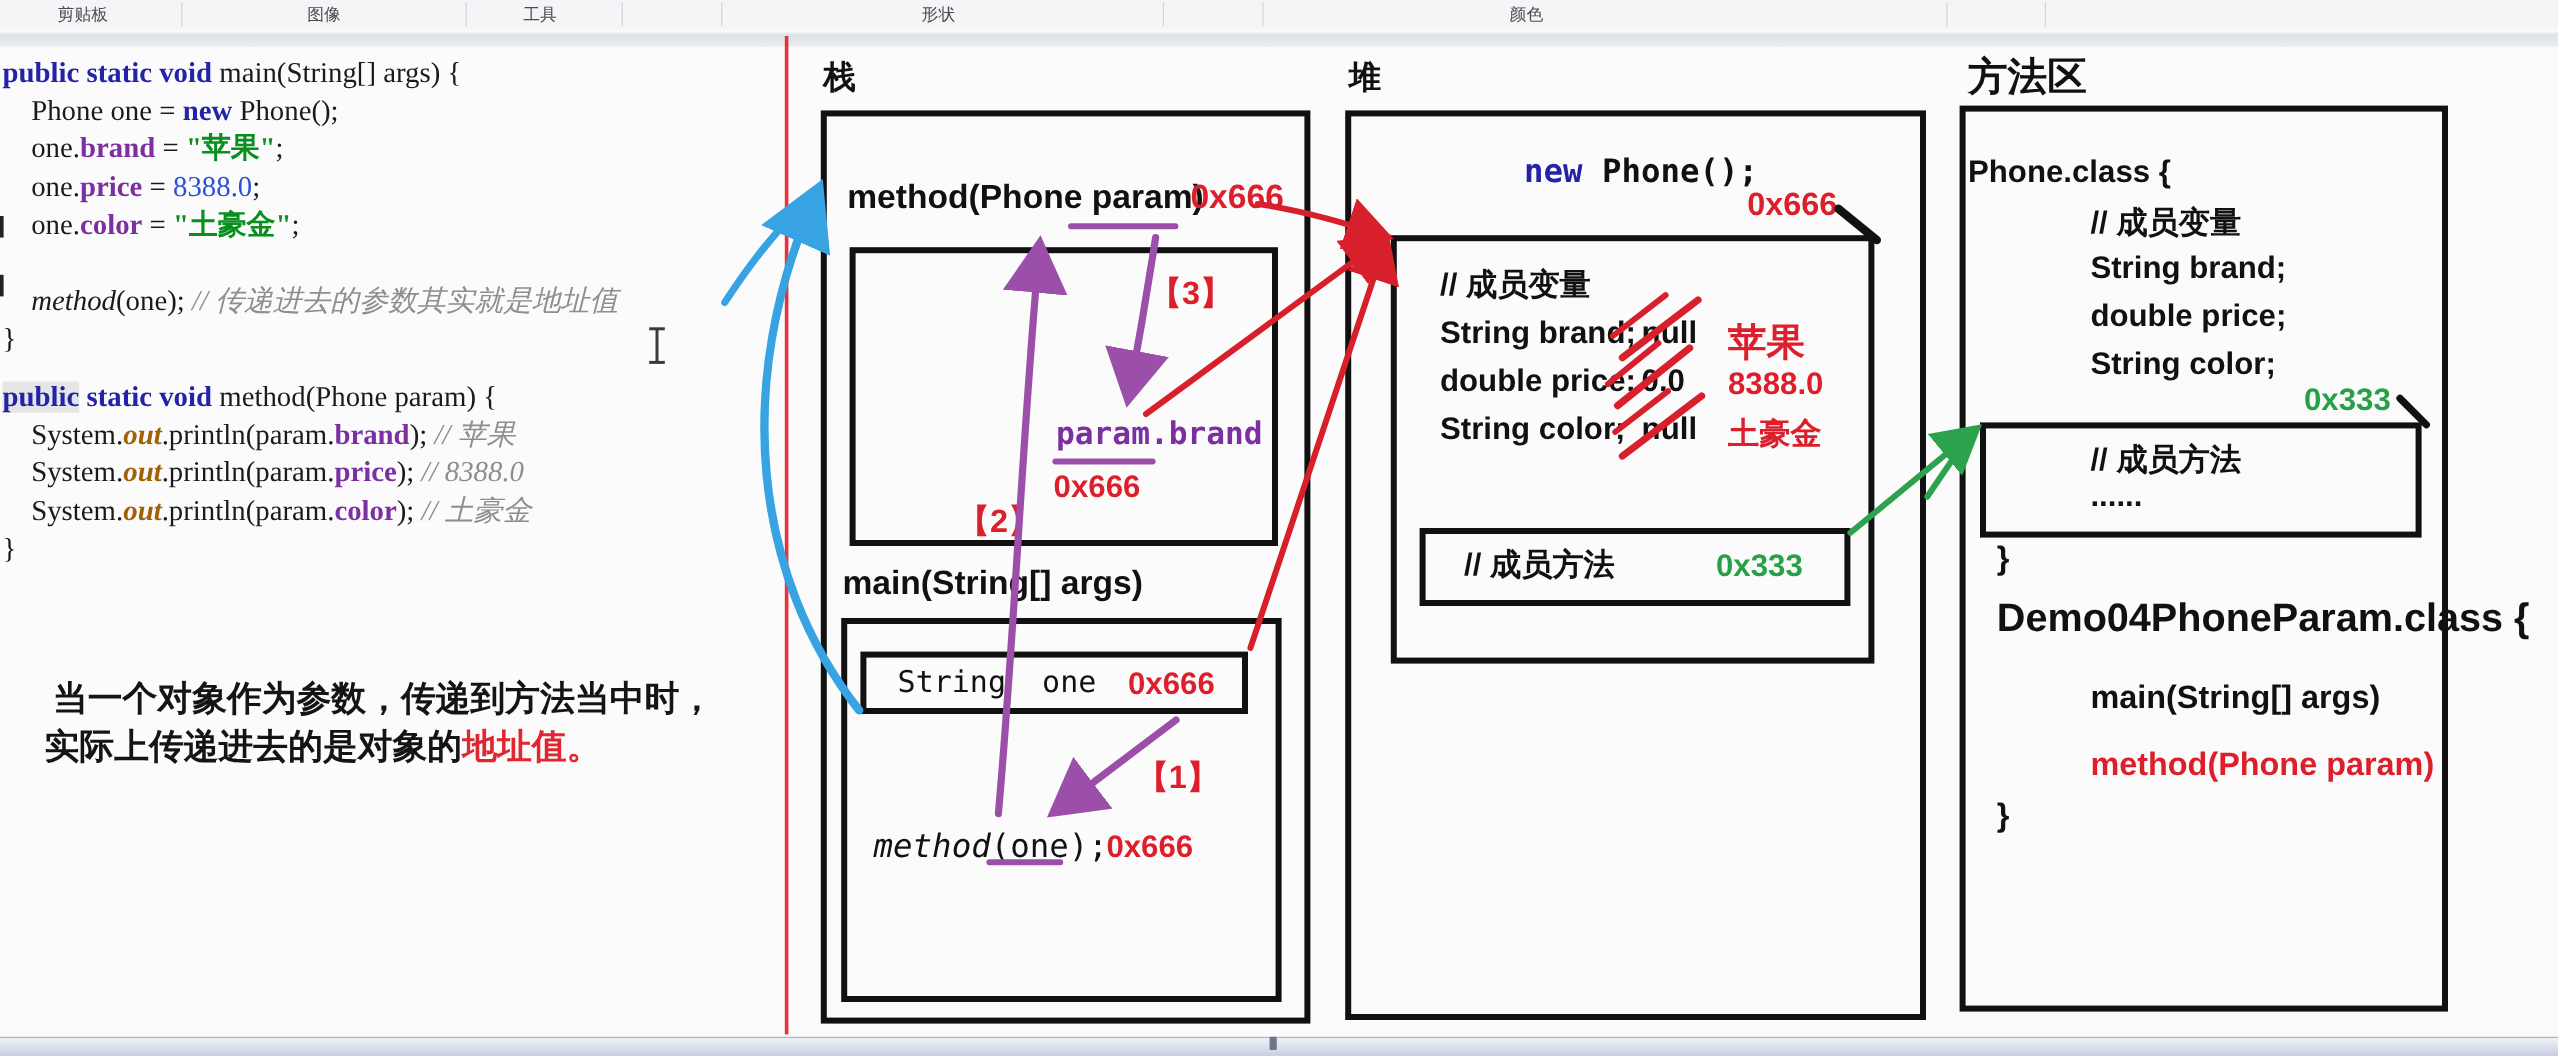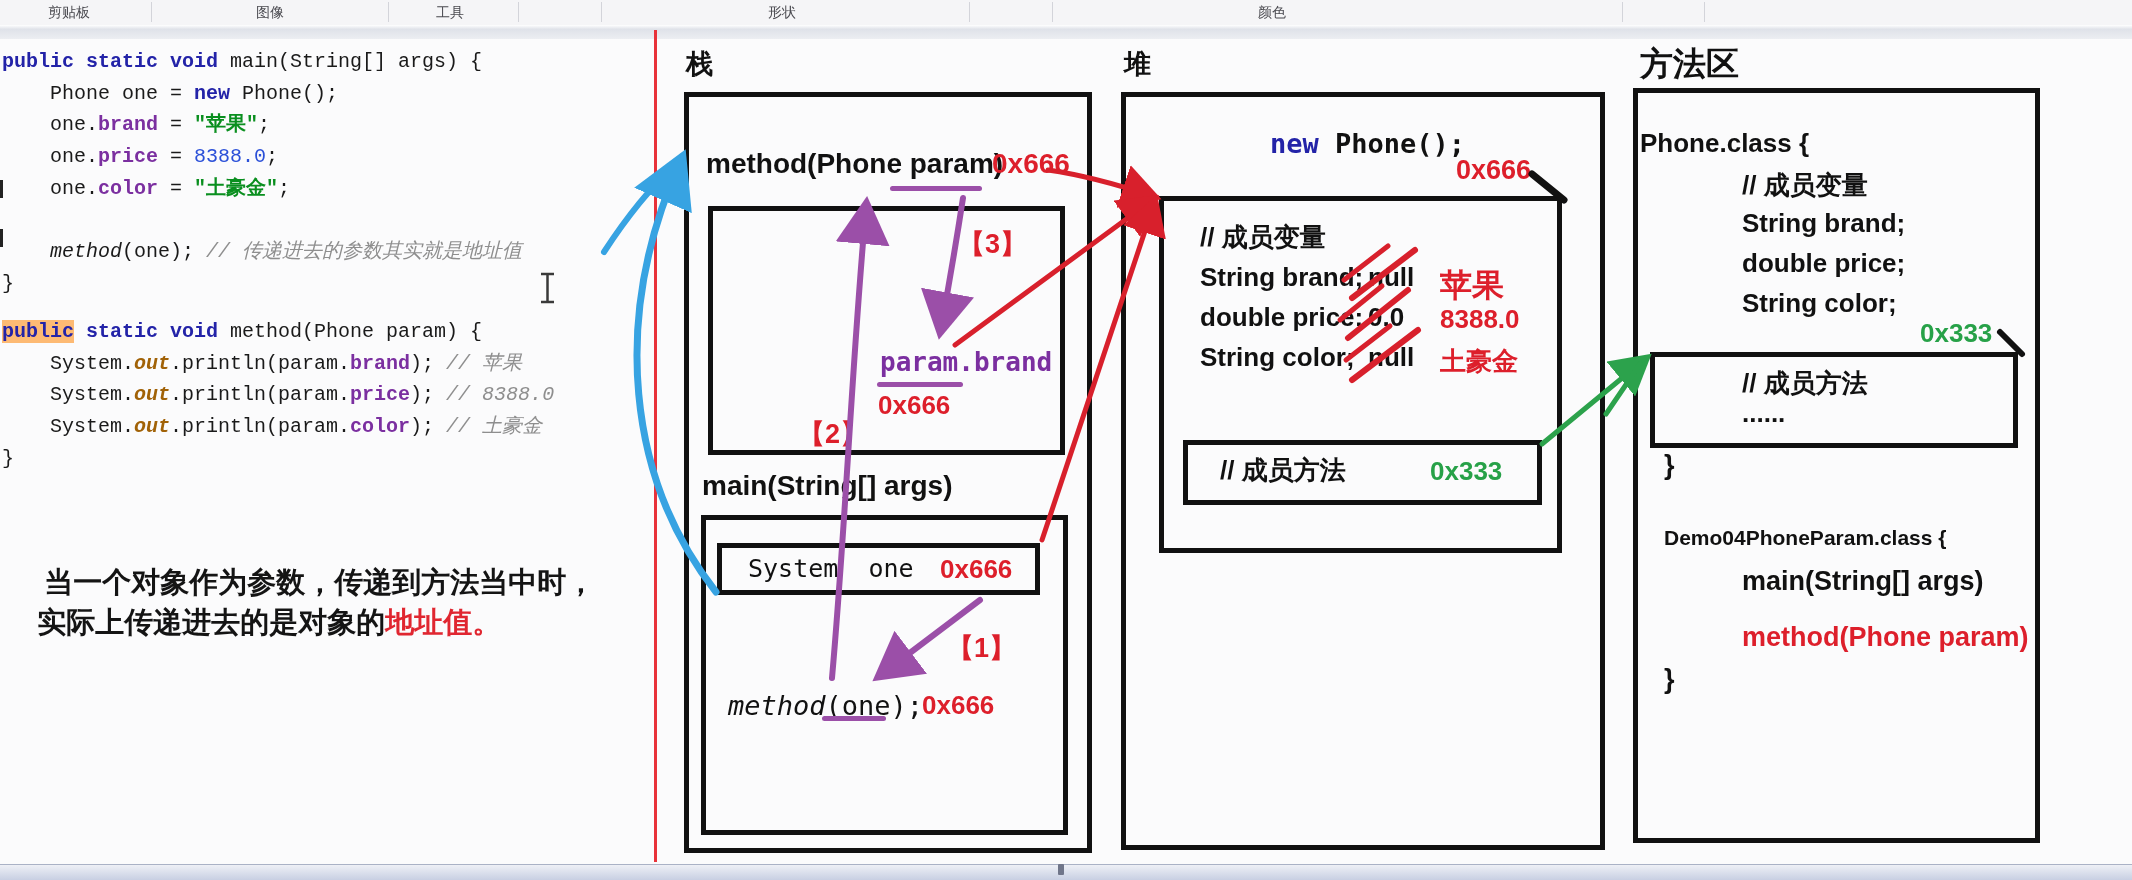--- a/index.html
+++ b/index.html
@@ -11,25 +11,25 @@
   .ribbon-label{position:absolute;top:4px;font-size:14px;color:#4a4a50;transform:translateX(-50%);white-space:nowrap;}
   .ribbon-sep{position:absolute;top:2px;width:1px;height:20px;background:#d3d4da;}
   .ribbon-band{position:absolute;left:0;top:25px;width:2132px;height:14px;
                background:linear-gradient(#ffffff,#dfe2e9 30%,#eceef2);border-bottom:1px solid #e7e9ee;}
   .canvas{position:absolute;left:0;top:39px;width:2132px;height:825px;background:#fbfbfc;}
   .scrollbar{position:absolute;left:0;top:864px;width:2132px;height:16px;
              background:linear-gradient(#eef0f6,#c5cde1);border-top:1px solid #aab2c6;}
   .scroll-tick{position:absolute;left:1058px;top:864px;width:6px;height:11px;background:#70768a;border-radius:1px;}
 
   
-  .code{position:absolute;font-family:Liberation Mono, monospace;font-size:20px;
+  .code{position:absolute;font-family:Liberation Serif, serif;font-size:24px;
         line-height:31.7px;color:#1a1a1a;white-space:pre;}
   .code-line{white-space:pre;}
   .tok-kw{color:#2323a8;font-weight:bold;}
-  .tok-hl{background:#fdba74;}
+  .tok-hl{background:#e5e5e5;}
   .tok-member{color:#7b2fa0;font-weight:bold;}
   .tok-str{color:#0a8f1f;font-weight:bold;}
   .tok-num{color:#2b50d8;}
   .tok-cmt{color:#8e8e8e;font-style:italic;}
   .tok-mi{font-style:italic;}
   .tok-out{color:#a16207;font-weight:bold;font-style:italic;}
 
   
   .note-line{position:absolute;font-size:29px;font-weight:bold;color:#141414;white-space:pre;}
   .note-red{color:#e02630;}
@@ -95,21 +95,21 @@
 
 <div class="dlabel dmono purple" style="left:880px;top:347px;font-size:26px">param.brand</div>
 <div class="ul" style="left:877px;top:382px;width:86px"></div>
 <div class="dlabel red" style="left:878px;top:390px;font-size:26px">0x666</div>
 <div class="dlabel red" style="left:798px;top:416px;font-size:27px">【2】</div>
 
 <div class="dlabel" style="left:702px;top:470px;font-size:28px">main(String[] args)</div>
 <div class="dbox" style="left:701px;top:515px;width:357px;height:310px"></div>
 
 <div class="dbox" style="left:717px;top:543px;width:313px;height:42px"></div>
-<div class="dlabel dmono" style="left:748px;top:554px;font-size:25px;font-weight:normal">System  one</div>
+<div class="dlabel dmono" style="left:748px;top:554px;font-size:25px;font-weight:normal">String  one</div>
 <div class="dlabel red" style="left:940px;top:554px;font-size:26px">0x666</div>
 
 <div class="dlabel red" style="left:947px;top:630px;font-size:27px">【1】</div>
 
 <div class="dlabel dmono" style="left:728px;top:690px;font-size:27px;font-weight:normal"><span style="font-style:italic">method</span><span>(one);</span></div>
 <div class="ul" style="left:822px;top:716px;width:64px"></div>
 <div class="dlabel red" style="left:922px;top:690px;font-size:26px">0x666</div>
 
 <div class="dlabel" style="left:1124px;top:46px;font-size:27px">堆</div>
 <div class="dbox" style="left:1121px;top:92px;width:474px;height:748px"></div>
@@ -144,21 +144,21 @@
 <div class="dlabel" style="left:1742px;top:208px;font-size:26px">String brand;</div>
 <div class="dlabel" style="left:1742px;top:248px;font-size:26px">double price;</div>
 <div class="dlabel" style="left:1742px;top:288px;font-size:26px">String color;</div>
 <div class="dlabel green" style="left:1920px;top:318px;font-size:26px">0x333</div>
 
 <div class="dbox" style="left:1650px;top:352px;width:358px;height:86px"></div>
 <div class="dlabel" style="left:1742px;top:366px;font-size:26px">// 成员方法</div>
 <div class="dlabel" style="left:1742px;top:398px;font-size:26px">......</div>
 <div class="dlabel" style="left:1664px;top:450px;font-size:27px">}</div>
 
-<div class="dlabel" style="left:1664px;top:526px;font-size:21px">Demo04PhoneParam.class {</div>
+<div class="dlabel" style="left:1664px;top:496px;font-size:33px">Demo04PhoneParam.class {</div>
 <div class="dlabel" style="left:1742px;top:566px;font-size:27px">main(String[] args)</div>
 <div class="dlabel red" style="left:1742px;top:622px;font-size:27px">method(Phone param)</div>
 <div class="dlabel" style="left:1664px;top:664px;font-size:27px">}</div>
 
 <svg class="overlay" width="2132" height="880" viewBox="0 0 2132 880">
   <defs>
     <marker id="ah-p" markerWidth="9" markerHeight="9" refX="6" refY="4.5" orient="auto">
         <path d="M0,0 L8,4.5 L0,9 Z" fill="#9b4fa8"></path>
       </marker>
     <marker id="ah-r" markerWidth="9" markerHeight="9" refX="6" refY="4.5" orient="auto">

